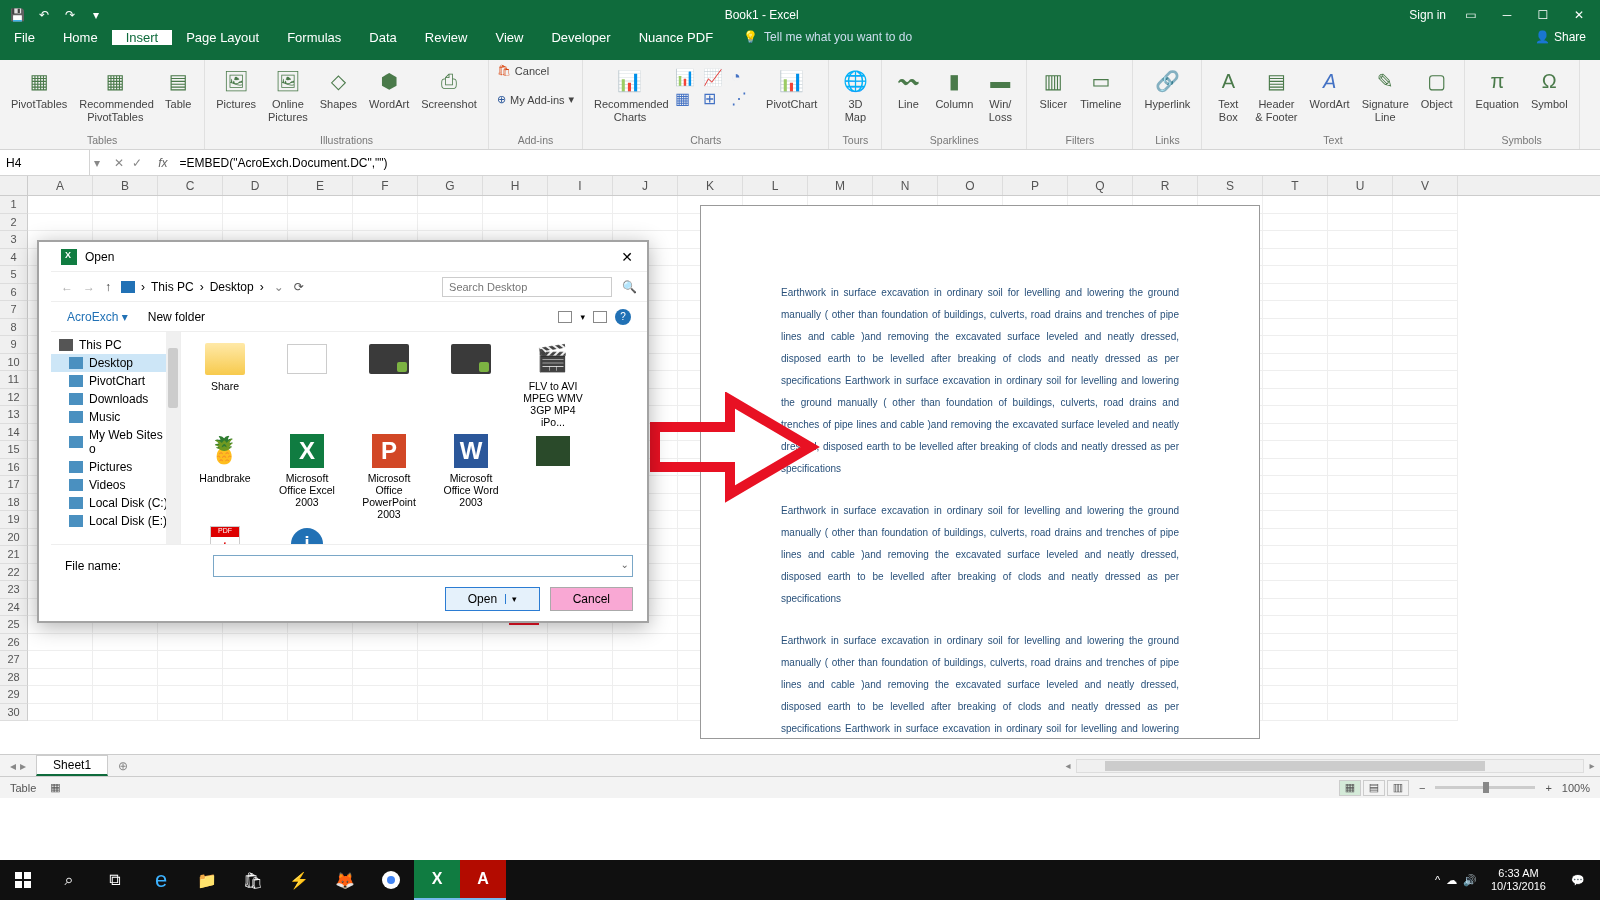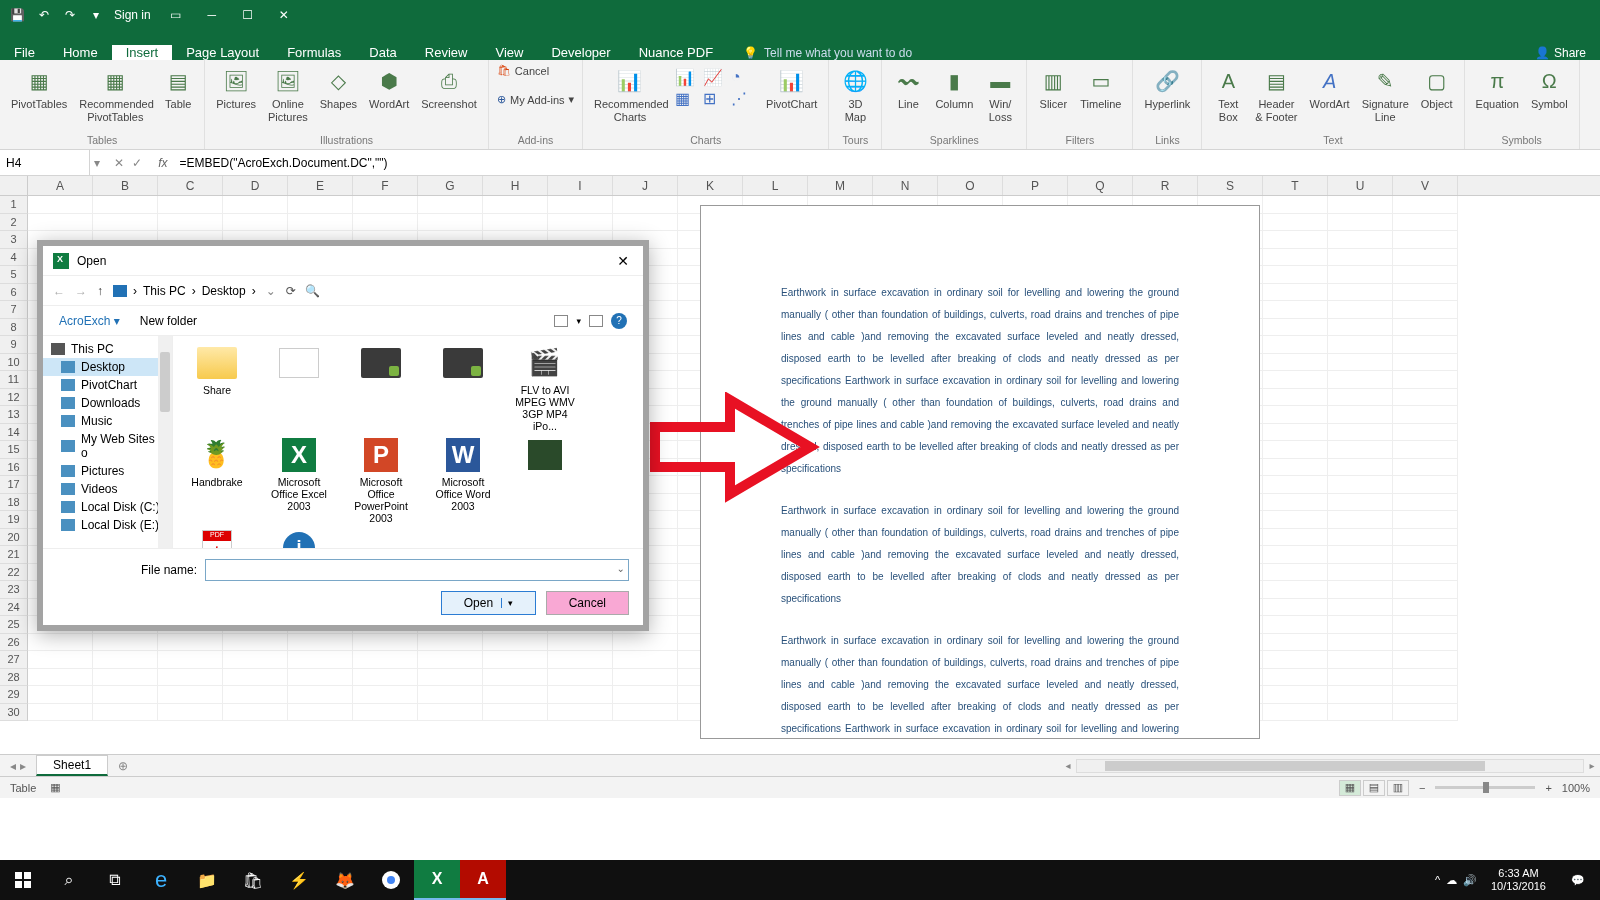--- a/index.html
+++ b/index.html
@@ -7,21 +7,21 @@
 
 
 .titlebar { background: #0f6b3c; height: 30px; display: flex; align-items: center; color: #fff; font-size: 12px; }
 .qat { display: flex; gap: 10px; padding: 0 10px; }
 .qat-icon { width: 16px; height: 16px; display: flex; align-items: center; justify-content: center; }
 .title-center { flex: 1; text-align: center; }
 .title-right { display: flex; gap: 14px; padding-right: 10px; align-items: center; }
 .win-btn { width: 22px; text-align: center; }
 
 
-.tabs { background: #0f6b3c; height: 30px; display: flex; align-items: flex-end; color: #fff; font-size: 13px; }
+.tabs { background: #0f6b3c; height: 30px; display: flex; align-items: flex-start; color: #fff; font-size: 13px; }
 .tab { padding: 0 14px; display: flex; align-items: center; cursor: pointer; }
 .tab.file { background: #0f6b3c; }
 .tab.active { background: #fff; color: #0f6b3c; }
 .tell-me { flex: 1; display: flex; align-items: center; gap: 6px; padding-left: 16px; color: #cde; font-size: 12px; }
 .share { padding: 0 14px; display: flex; align-items: center; gap: 4px; font-size: 12px; }
 
 
 .ribbon { background: #f3f3f3; height: 90px; border-bottom: 1px solid #d4d4d4; display: flex; font-size: 11px; color: #444; }
 .rgroup { border-right: 1px solid #e0e0e0; padding: 2px 8px 0; display: flex; flex-direction: column; justify-content: space-between; }
 .rgroup-items { display: flex; gap: 6px; align-items: flex-start; padding-top: 2px; }
@@ -53,21 +53,21 @@
 
 
 .embed-doc { position: absolute; left: 700px; top: 205px; width: 560px; height: 534px; border: 1px solid #999; background: #fff; padding: 76px 80px 10px; font-size: 10px; color: #28507a; line-height: 2.2; text-align: justify; overflow: hidden; }
 .embed-doc p { margin-bottom: 20px; }
 
 
 .arrow-right { position: absolute; left: 650px; top: 392px; }
 .arrow-up { position: absolute; left: 496px; top: 510px; }
 
 
-.dialog { position: absolute; left: 37px; top: 240px; width: 612px; background: #fff; border: 6px solid #a3a3a3; box-shadow: 0 4px 20px rgba(0,0,0,0.3); font-size: 12px; }
+.dialog { position: absolute; left: 37px; top: 240px; width: 612px; background: #fff; border: 2px solid #a3a3a3; box-shadow: 0 4px 20px rgba(0,0,0,0.3); font-size: 12px; padding-left: 12px; }
 .dlg-title { height: 30px; display: flex; align-items: center; padding: 0 10px; border-bottom: 1px solid #eee; }
 .dlg-title-icon { width: 16px; height: 16px; background: #107c41; margin-right: 8px; position: relative; }
 .dlg-title-icon::after { content: "X"; position: absolute; color: #fff; font-size: 9px; left: 4px; top: 1px; font-weight: bold; }
 .dlg-close { margin-left: auto; font-size: 14px; cursor: pointer; padding: 0 4px; }
 .dlg-nav { height: 30px; display: flex; align-items: center; padding: 0 10px; gap: 10px; border-bottom: 1px solid #eee; }
 .dlg-nav .arr { color: #aaa; }
 .dlg-nav .path { display: flex; align-items: center; gap: 6px; }
 .dlg-nav .pcicon { width: 14px; height: 12px; background: #2171b5; }
 .dlg-search { flex: 1; display: flex; justify-content: flex-end; }
 .dlg-search input { width: 170px; border: 1px solid #ccc; padding: 3px 6px; font-size: 11px; }
@@ -84,21 +84,21 @@
 .tree-scrollbar { position: absolute; right: 0; top: 0; bottom: 0; width: 14px; background: #f0f0f0; }
 .tree-thumb { position: absolute; right: 2px; top: 16px; width: 10px; height: 60px; background: #ccc; border-radius: 2px; }
 .dlg-files { flex: 1; padding: 8px 12px; display: flex; flex-wrap: wrap; gap: 4px 18px; align-content: flex-start; overflow-y: auto; }
 .file-item { width: 64px; display: flex; flex-direction: column; align-items: center; text-align: center; gap: 2px; cursor: pointer; font-size: 10.5px; line-height: 1.15; }
 .file-icon { width: 40px; height: 38px; display: flex; align-items: center; justify-content: center; font-size: 24px; }
 .folder-icon { background: linear-gradient(#ffe9a8, #f7ca4d); width: 40px; height: 32px; border-radius: 2px; }
 .video-icon { background: #3a3a3a; width: 40px; height: 30px; border-radius: 2px; position: relative; }
 .video-icon::after { content: ""; position: absolute; right: 2px; bottom: 2px; width: 10px; height: 10px; background: #7cb342; border-radius: 2px; }
 .dlg-footer { border-top: 1px solid #eee; padding: 10px 14px; display: flex; flex-direction: column; gap: 10px; }
 .fn-row { display: flex; align-items: center; gap: 8px; }
-.fn-label { width: 140px; text-align: right; }
+.fn-label { width: 140px; }
 .fn-input-wrap { flex: 1; position: relative; }
 .fn-input { width: 100%; border: 1px solid #7aa7c7; padding: 3px 20px 3px 6px; font-size: 12px; }
 .fn-dd { position: absolute; right: 4px; top: 4px; font-size: 10px; color: #666; }
 .btn-row { display: flex; justify-content: flex-end; gap: 10px; }
 .dlg-btn { padding: 4px 22px; border: 1px solid #aaa; background: #f9a8d4; cursor: pointer; font-size: 12px; }
 .dlg-btn.primary { border: 1px solid #2b7cd3; background: #e5f1fb; display: flex; align-items: center; }
 .dlg-btn .splitdd { border-left: 1px solid #2b7cd3; margin-left: 8px; padding-left: 6px; font-size: 9px; }
 
 
 .sheettabs { height: 22px; background: #f3f3f3; border-top: 1px solid #ccc; display: flex; align-items: center; font-size: 12px; }
@@ -131,20 +131,21 @@
 </head>
 <body>
 
 <div class="titlebar">
   <div class="qat">
     <span class="qat-icon">💾</span>
     <span class="qat-icon">↶</span>
     <span class="qat-icon">↷</span>
     <span class="qat-icon">▾</span>
   </div>
+  <div class="title-center">Book1 - Excel</div>
   <div class="title-right">
     <span>Sign in</span>
     <span class="win-btn">▭</span>
     <span class="win-btn">─</span>
     <span class="win-btn">☐</span>
     <span class="win-btn">✕</span>
   </div>
 </div>
 
 <div class="tabs">
@@ -1163,20 +1164,23 @@
     <div class="path">
       <span class="pcicon"></span>
       <span>›</span>
       <span>This PC</span>
       <span>›</span>
       <span>Desktop</span>
       <span>›</span>
     </div>
     <span style="color:#888">⌄</span>
     <span class="refresh">⟳</span>
+    <div class="dlg-search">
+      <input type="text" placeholder="Search Desktop" style="">
+    </div>
     <span style="color:#2171b5">🔍</span>
   </div>
   <div class="dlg-toolbar">
     <span class="org"><span>AcroExch</span> ▾</span>
     <span>New folder</span>
     <div style="margin-left:auto;display:flex;align-items:center;gap:6px">
       <span class="viewmode"></span>
       <span style="font-size:9px">▾</span>
       <span class="viewmode"></span>
       <span class="help">?</span>

